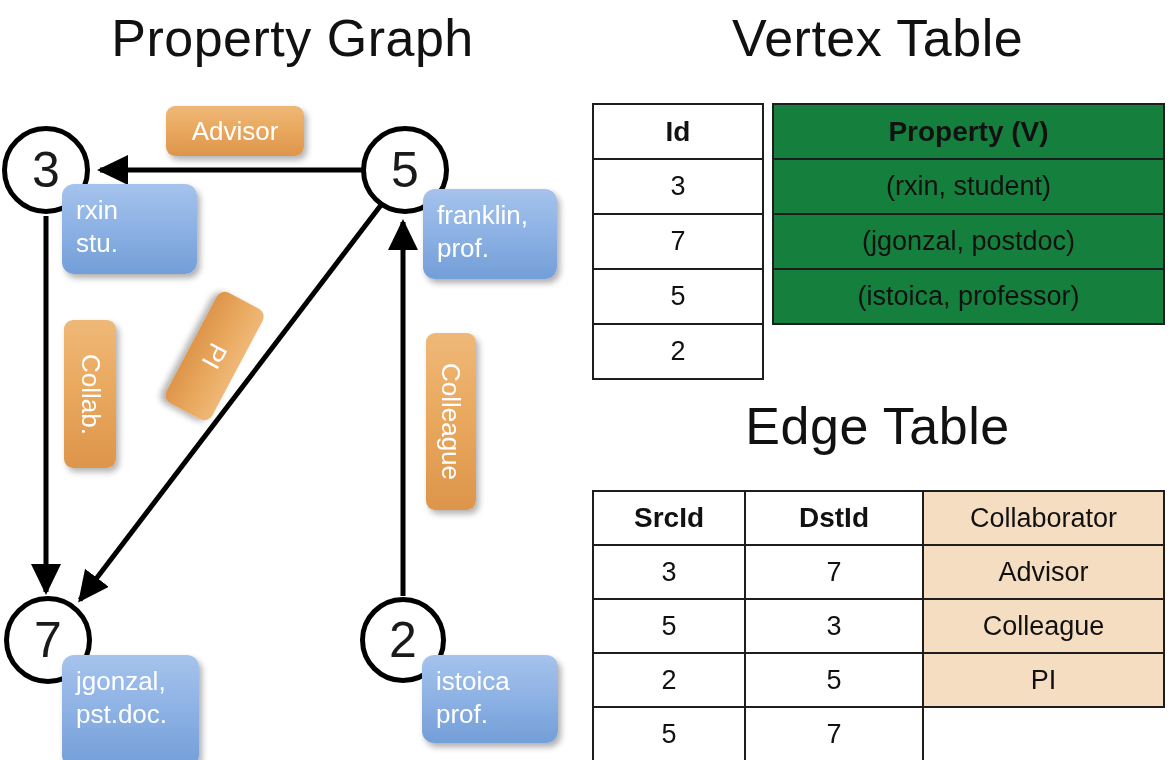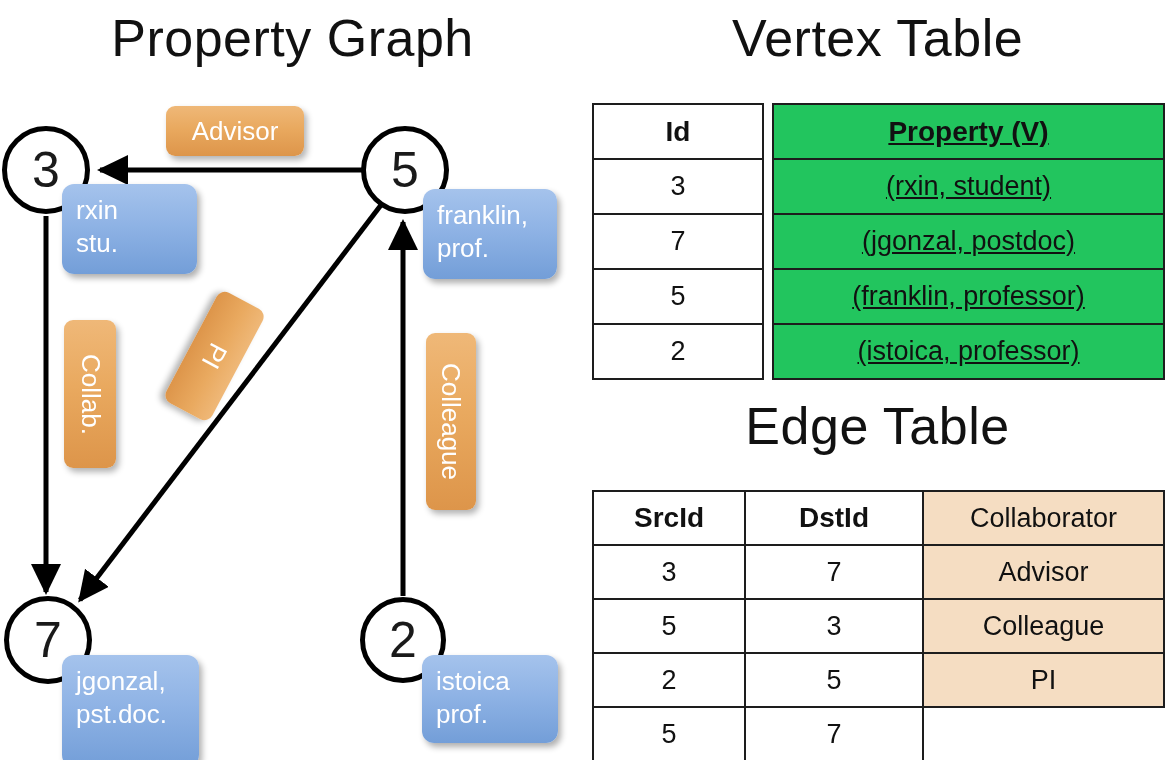--- a/index.html
+++ b/index.html
@@ -54,21 +54,21 @@
 
   
   .tbl{position:absolute;border-collapse:collapse;table-layout:fixed;}
   .tbl td,.tbl th{
     border:2px solid #1d1d1d;text-align:center;
     font-size:27px;font-weight:400;color:#111;
     font-family:"Liberation Sans", sans-serif;
     padding:0;height:53px;
   }
   .tbl th{font-weight:700;font-size:28px;}
-  .blue-cell{background:#22c55e;text-decoration:underline;}
+  .blue-cell{background:#15803d;}
   .orange-cell{background:#f5ddc2;}
 
   #vertex-id-table{left:592px;top:103px;width:172px;}
   #vertex-prop-table{left:772px;top:103px;width:393px;}
   #edge-src-dst-table{left:592px;top:490px;width:326px;}
   #edge-prop-table{left:922px;top:490px;width:243px;}
   #edge-src-dst-table td,#edge-src-dst-table th{height:52px;}
   #edge-prop-table td,#edge-prop-table th{height:52px;}
 </style>
 </head>
@@ -170,23 +170,20 @@
       <tr>
     <th class="blue-cell">Property (V)</th>
   </tr>
   <tr>
     <td class="blue-cell">(rxin, student)</td>
   </tr>
   <tr>
     <td class="blue-cell">(jgonzal, postdoc)</td>
   </tr>
   <tr>
-    <td class="blue-cell">(franklin, professor)</td>
-  </tr>
-  <tr>
     <td class="blue-cell">(istoica, professor)</td>
   </tr>
 </tbody>
   </table>
 
 <table class="tbl" id="edge-src-dst-table">
   <tbody>
       <tr>
     <th style="width:150px">SrcId</th>
     <th style="width:176px">DstId</th>

